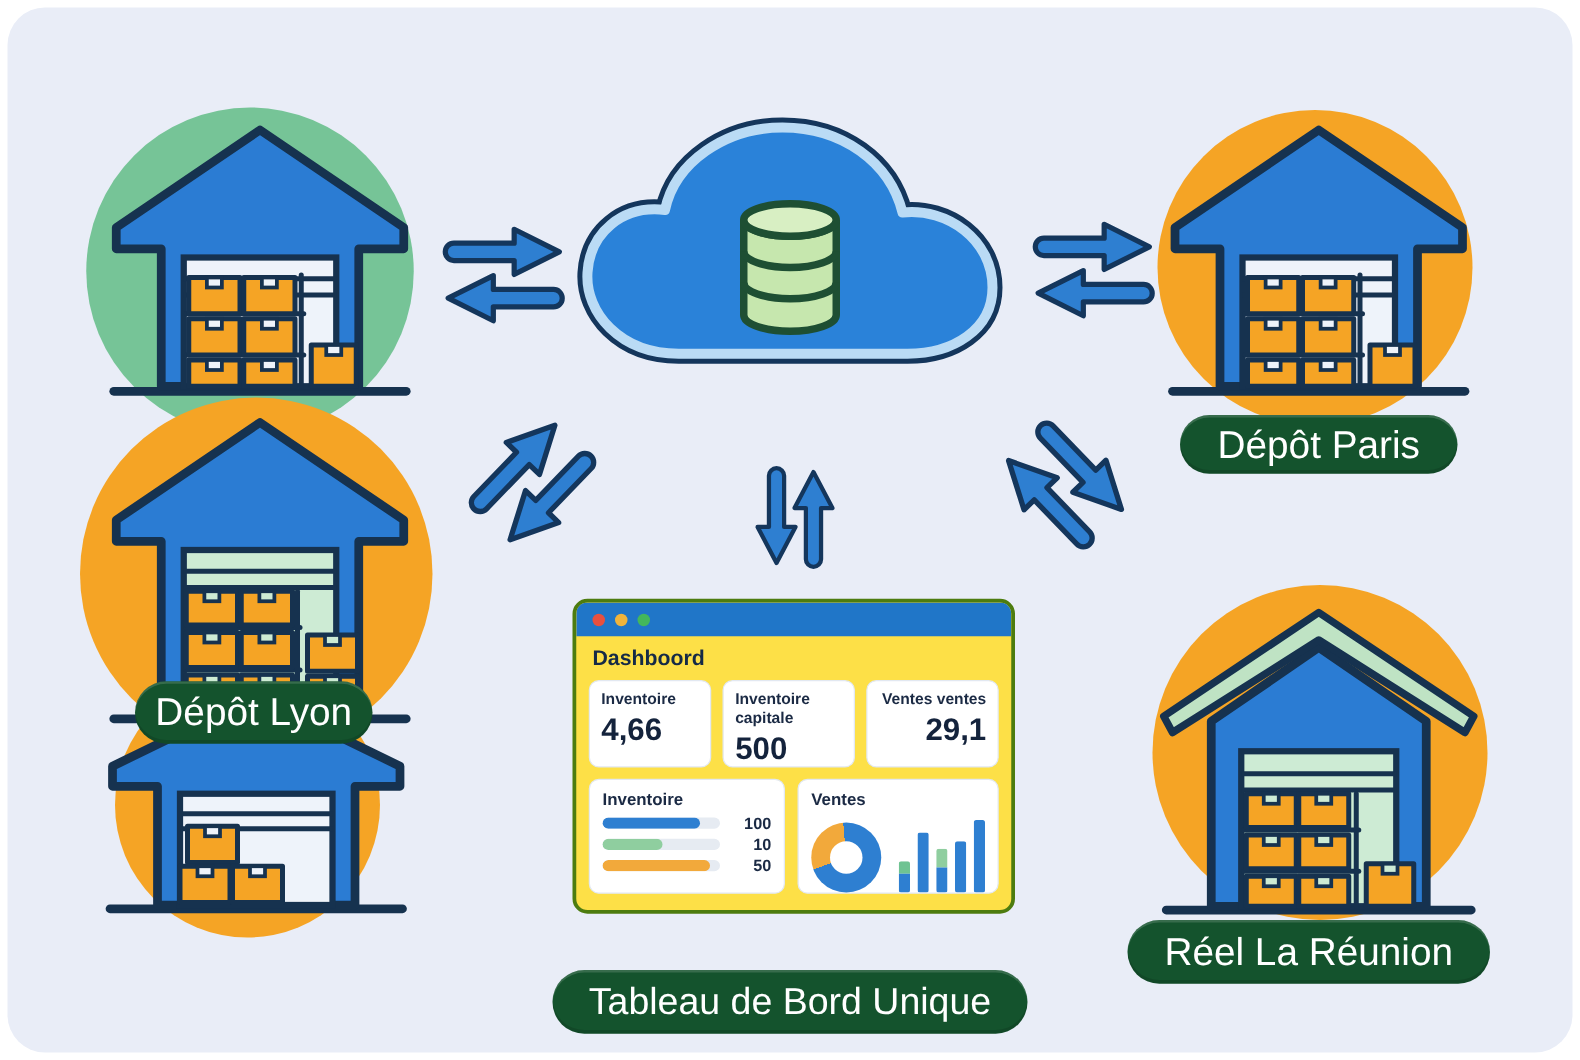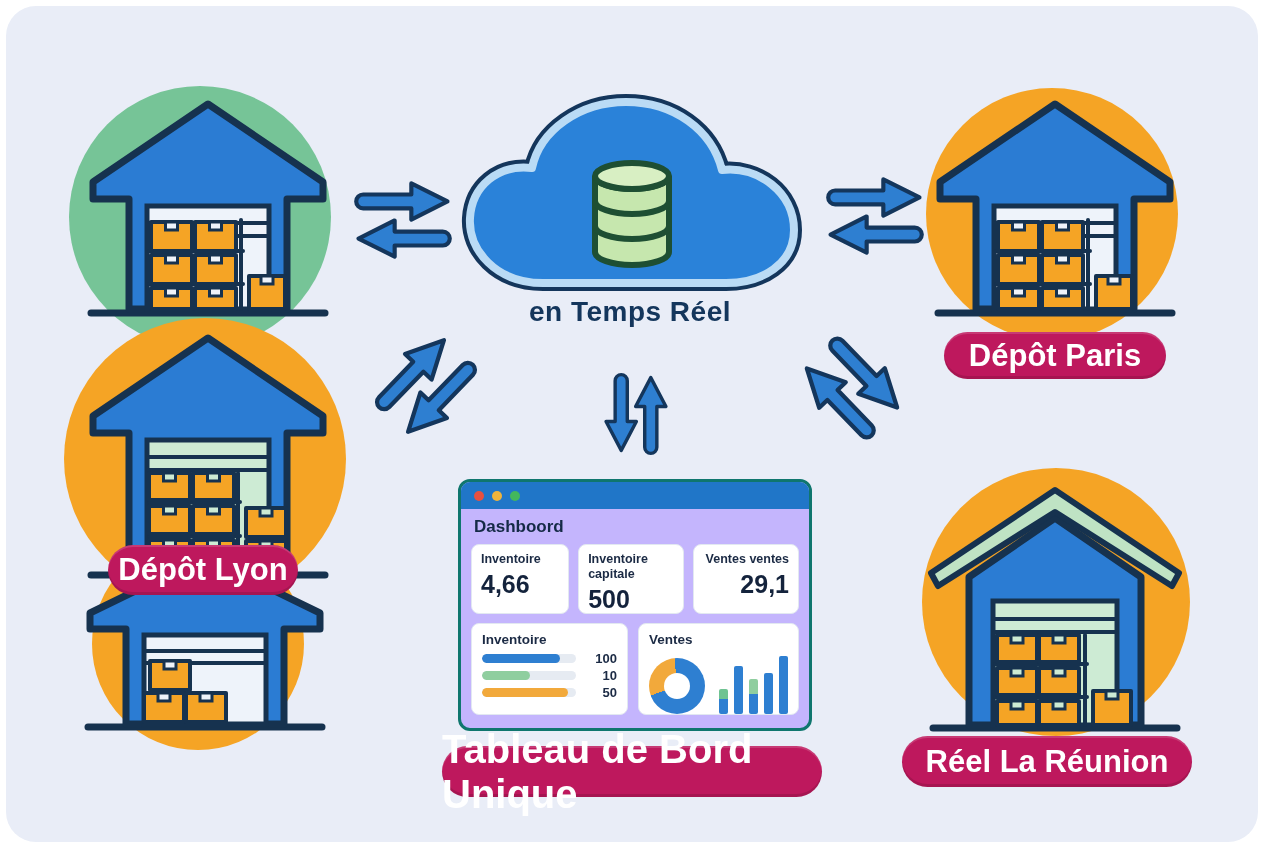--- a/index.html
+++ b/index.html
@@ -30,27 +30,27 @@
   .db-fill{fill:#c6e7ae;stroke:#1e4f33;stroke-width:6;}
   .db-top{fill:#d8efc3;stroke:#1e4f33;stroke-width:6;}
   .db-band{fill:none;stroke:#1e4f33;stroke-width:6;}
 
   
   .arr{fill:#2e7fd1;stroke:#14365c;stroke-width:4.5;stroke-linejoin:round;}
 
   .sync-title{position:absolute;left:430px;top:294px;width:400px;text-align:center;
     font-size:28px;line-height:36px;font-weight:bold;color:#14365c;letter-spacing:.5px;}
 
-  .badge{position:absolute;background:#be185d;color:#ffffff;font-weight:bold;
+  .badge{position:absolute;background:#14532d;color:#ffffff;font-weight:normal;
     border-radius:999px;display:flex;align-items:center;justify-content:center;
-    text-align:left;box-shadow:inset 0 -3px 0 rgba(0,0,0,.12), inset 0 2px 0 rgba(255,255,255,.15);}
+    text-align:right;box-shadow:inset 0 -3px 0 rgba(0,0,0,.12), inset 0 2px 0 rgba(255,255,255,.15);}
 
   
-  .dash{position:absolute;left:458px;top:479px;width:354px;height:252px;background:#c4b5fd;
-    border:3px solid #0f766e;border-radius:12px;overflow:hidden;box-sizing:border-box;}
+  .dash{position:absolute;left:458px;top:479px;width:354px;height:252px;background:#fde047;
+    border:3px solid #4d7c0f;border-radius:12px;overflow:hidden;box-sizing:border-box;}
   .dash-titlebar{height:27px;background:#2076c8;display:flex;align-items:center;
     padding-left:13px;gap:8px;}
   .dot{width:10px;height:10px;border-radius:50%;display:inline-block;}
   .dash-body{padding:6px 10px 8px 10px;}
   .dash-title{font-size:17px;font-weight:bold;color:#152a46;margin:2px 0 7px 3px;}
   .stats-row{display:flex;gap:9px;}
   .stat-card{background:#ffffff;border:1px solid #e2e8f1;border-radius:8px;
     padding:7px 9px 6px 9px;height:70px;box-sizing:border-box;}
   .stat-card.s0{width:100px;} .stat-card.s1{width:108px;} .stat-card.s2{width:108px;text-align:right;}
   .stat-label{font-size:12.5px;font-weight:bold;color:#1b2a44;line-height:15px;}
@@ -281,21 +281,20 @@
     <path class="cloud-inner" d="M95 203 C 48 203 20 170 22 138 C 24 106 50 84 84 88 C 92 50 132 22 178 22 C 226 22 264 50 274 90 C 310 86 346 112 346 150 C 346 184 314 203 278 203 Z"></path>
     <g>
       <path class="db-fill" d="M147 96 L147 172 A37 13 0 0 0 221 172 L221 96 A37 13 0 0 1 147 96 Z"></path>
       <path class="db-band" d="M147 121 A37 13 0 0 0 221 121"></path>
       <path class="db-band" d="M147 146 A37 13 0 0 0 221 146"></path>
       <ellipse class="db-top" cx="184" cy="96" rx="37" ry="13"></ellipse>
     </g>
   </svg>
 
   <div class="sync-title">
-    <div>en Temps Réel</div>
   </div>
 
   <svg class="abs" style="left:352px;top:176px;width:102px;height:88px;" viewBox="0 0 110 95">
     <path class="arr" d="M12 20 H64 V8 L103 27.5 L64 47 V35 H12 A7.5 7.5 0 0 1 12 20 Z"></path>
     <path class="arr" d="M98 60 H46 V48 L7 67.5 L46 87 V75 H98 A7.5 7.5 0 0 0 98 60 Z"></path>
   </svg>
   <svg class="abs" style="left:824px;top:172px;width:102px;height:88px;" viewBox="0 0 110 95">
     <path class="arr" d="M12 20 H64 V8 L103 27.5 L64 47 V35 H12 A7.5 7.5 0 0 1 12 20 Z"></path>
     <path class="arr" d="M98 60 H46 V48 L7 67.5 L46 87 V75 H98 A7.5 7.5 0 0 0 98 60 Z"></path>
   </svg>
@@ -383,14 +382,14 @@
             </div>
           </div>
         </div>
       </div>
     </div>
   </div>
 
   <div class="badge" style="left:108px;top:545px;width:190px;height:50px;font-size:31px;">Dépôt Lyon</div>
   <div class="badge" style="left:944px;top:332px;width:222px;height:47px;font-size:31px;">Dépôt Paris</div>
   <div class="badge" style="left:902px;top:736px;width:290px;height:51px;font-size:31px;">Réel La Réunion</div>
-  <div class="badge" style="left:442px;top:746px;width:380px;height:51px;font-size:40px;">Tableau de Bord Unique</div>
+  <div class="badge" style="left:442px;top:776px;width:380px;height:51px;font-size:30px;">Tableau de Bord Unique</div>
 </div>
 
 </body></html>

